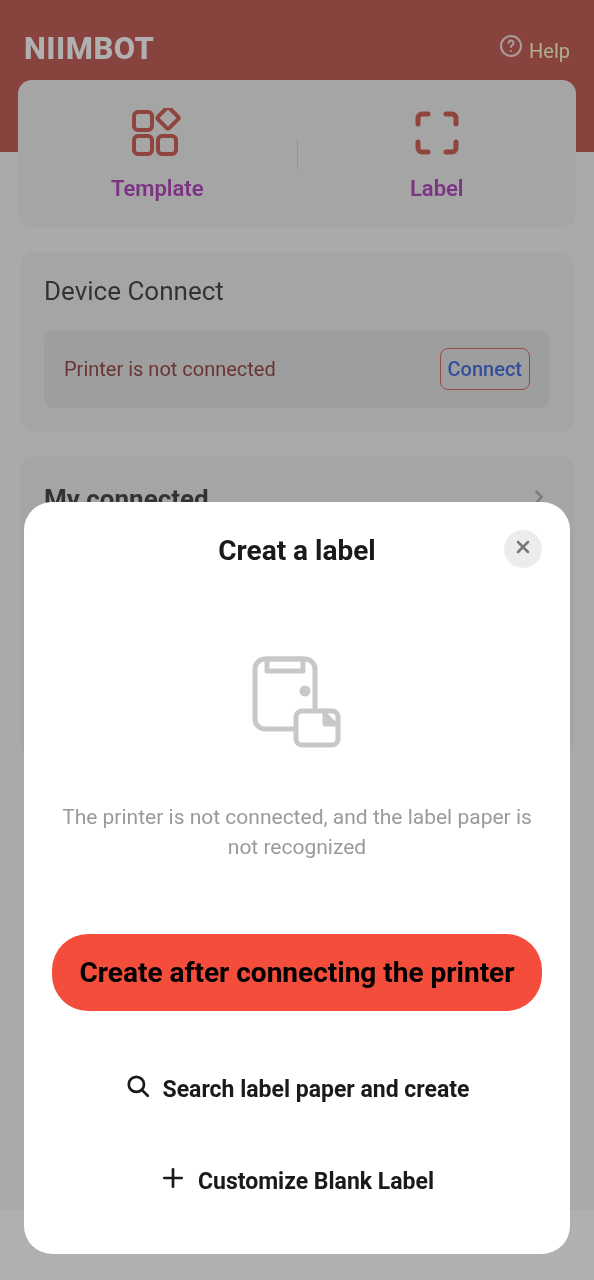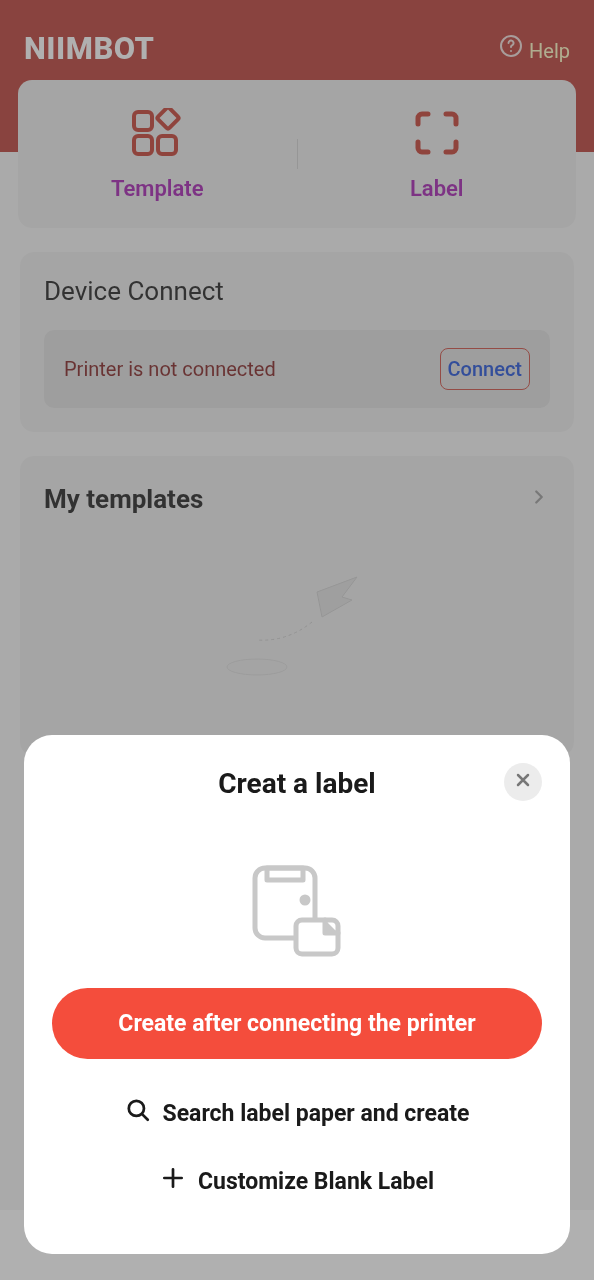--- a/index.html
+++ b/index.html
@@ -163,20 +163,21 @@
       left: 24px;
       right: 24px;
       bottom: 26px;
       background: #fff;
       border-radius: 28px;
       z-index: 20;
       padding: 32px 28px 40px 28px;
       display: flex;
       flex-direction: column;
       align-items: center;
+      gap: 24px;
     }
     .modal-header {
       width: 100%;
       position: relative;
       display: flex;
       justify-content: center;
       margin-bottom: 60px;
     }
     .modal-title {
       font-size: 28px;
@@ -202,25 +203,25 @@
       font-size: 21px;
       color: #9a9a9a;
       text-align: center;
       line-height: 1.4;
       margin-bottom: 48px;
       padding: 0 8px;
     }
     .primary-btn {
       width: 100%;
       background: #f44d3c;
-      color: #ffffff;
+      color: #000000;
       border: none;
       border-radius: 36px;
       padding: 22px;
-      font-size: 23px;
+      font-size: 28px;
       font-weight: 700;
       margin-bottom: 38px;
     }
     .secondary-action {
       display: flex;
       align-items: center;
       gap: 12px;
       font-size: 23px;
       font-weight: 700;
       color: #1a1a1a;
@@ -282,21 +283,21 @@
   <div class="card">
     <div class="card-title">Device Connect</div>
     <div class="connect-row">
       <span class="connect-status">Printer is not connected</span>
       <button class="connect-btn">Connect</button>
     </div>
   </div>
 
   <div class="templates-card">
     <div class="templates-header">
-      <span class="templates-title">My templates</span>
+      <span class="templates-title">My connected</span>
       <span>
         <svg width="22" height="22" viewBox="0 0 24 24" fill="none" stroke="#9a9a9a" stroke-width="2.5" stroke-linecap="round" stroke-linejoin="round">
           <polyline points="9 18 15 12 9 6"></polyline>
         </svg>
       </span>
     </div>
     <div class="empty-illustration">
       <svg width="160" height="110" viewBox="0 0 160 110" fill="none" stroke="#888" stroke-width="1">
         <path d="M100 20 L140 5 L125 25 L135 28 L105 45 Z" fill="#ccc" stroke="#999"></path>
         <path d="M95 50 Q70 70 40 68" stroke-dasharray="3 3" fill="none"></path>
@@ -330,20 +331,21 @@
     <svg width="120" height="100" viewBox="0 0 120 100" fill="none" stroke="#c8c8c8" stroke-width="5" stroke-linejoin="round" stroke-linecap="round">
       <rect x="18" y="8" width="60" height="70" rx="10"></rect>
       <rect x="30" y="8" width="36" height="12"></rect>
       <circle cx="68" cy="40" r="3" fill="#c8c8c8"></circle>
       <path d="M65 60 h30 a6 6 0 0 1 6 6 v22 a6 6 0 0 1 -6 6 h-30 a6 6 0 0 1 -6 -6 v-22 a6 6 0 0 1 6 -6 z" fill="#fff"></path>
       <path d="M88 60 l13 13 h-13 z" fill="#c8c8c8" stroke="none"></path>
       <path d="M88 60 v13 h13"></path>
     </svg>
   </div>
 
+  <div class="modal-message">The printer is not connected, and the label paper is not recognized</div>
 
   <button class="primary-btn">Create after connecting the printer</button>
 
   <div class="secondary-action">
     <span>
       <svg width="26" height="26" viewBox="0 0 24 24" fill="none" stroke="#1a1a1a" stroke-width="2.5" stroke-linecap="round">
         <circle cx="10.5" cy="10.5" r="7"></circle>
         <path d="M16 16 L21 21"></path>
       </svg>
     </span>

